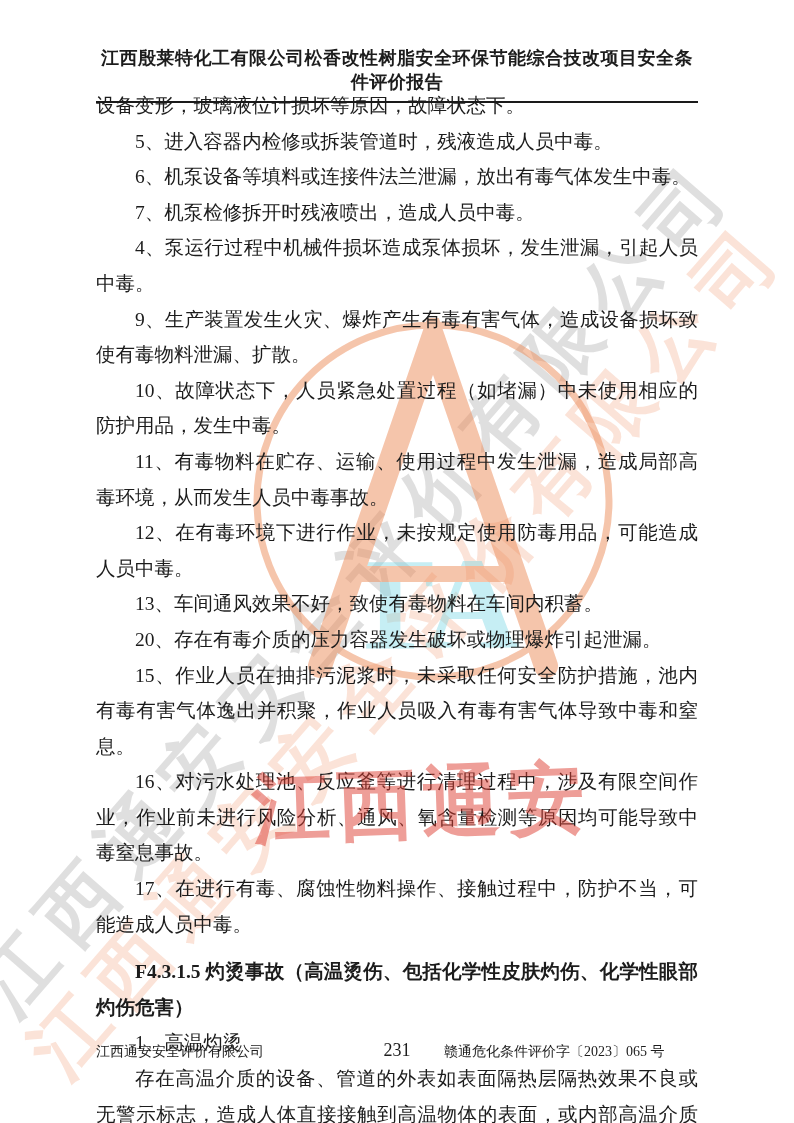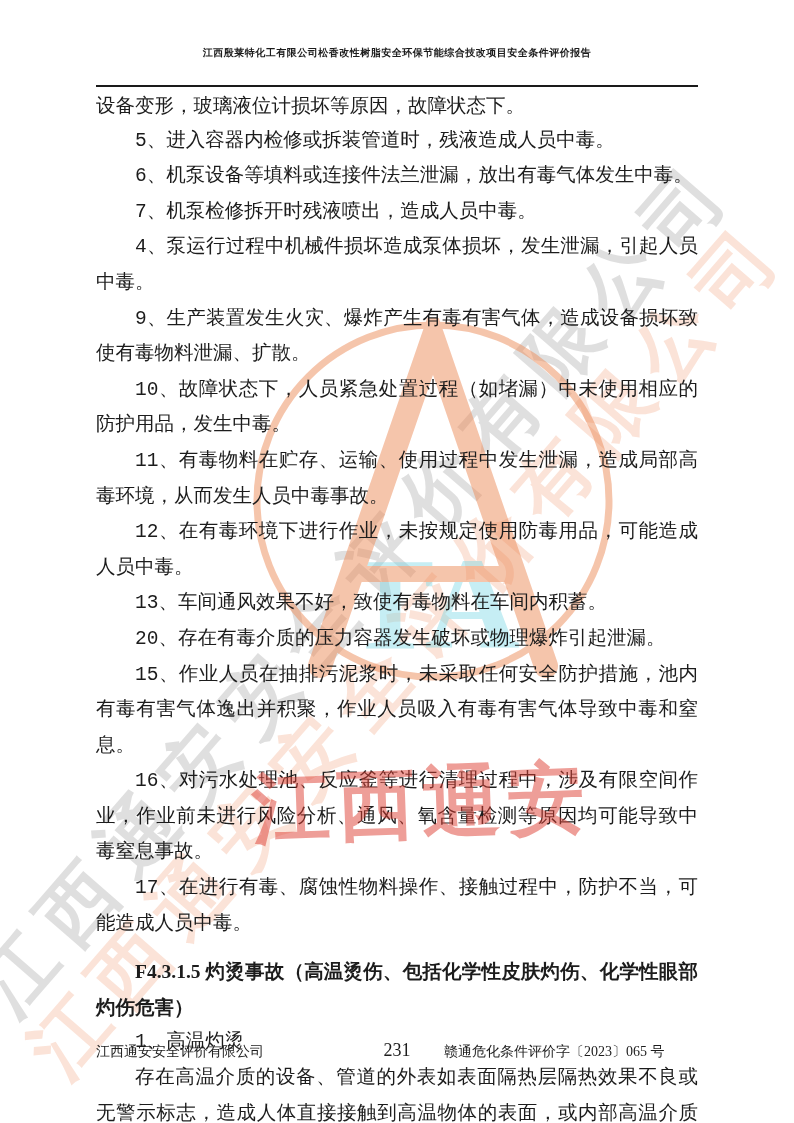--- a/index.html
+++ b/index.html
@@ -42,35 +42,35 @@
     letter-spacing:7px;
     white-space:nowrap;
     color:rgba(222,62,50,0.50);
     transform:rotate(-2deg);
     pointer-events:none;
   }
   
   .header{
     position:absolute;left:96px;top:46px;width:602px;z-index:1;
     text-align:center;
-    font-size:10px;
+    font-size:18px;
     font-weight:bold;
     letter-spacing:0.5px;
-    padding-bottom:25px;
+    padding-bottom:7px;
     border-bottom:2px solid #1a1a1a;
   }
   .content{
     position:absolute;left:96px;top:88px;width:602px;z-index:1;
     font-size:19.5px;
     line-height:35.6px;
     text-align:justify;
   }
   .para{margin:0;}
   .p-continuation{text-indent:0;}
-  .p-indent{text-indent:2em;font-family:Liberation Mono, monospace;}
+  .p-indent{text-indent:2em;}
   .p-heading{text-indent:2em;font-weight:bold;margin-top:12px;}
   .footer{
     position:absolute;left:96px;top:1040px;width:602px;z-index:1;
     display:flex;align-items:baseline;
     font-size:14px;
   }
   .footer .f-left{flex:1;text-align:left;}
   .footer .f-center{flex:0 0 auto;text-align:left;font-size:18px;}
   .footer .f-right{flex:1;text-align:center;}
 </style>

